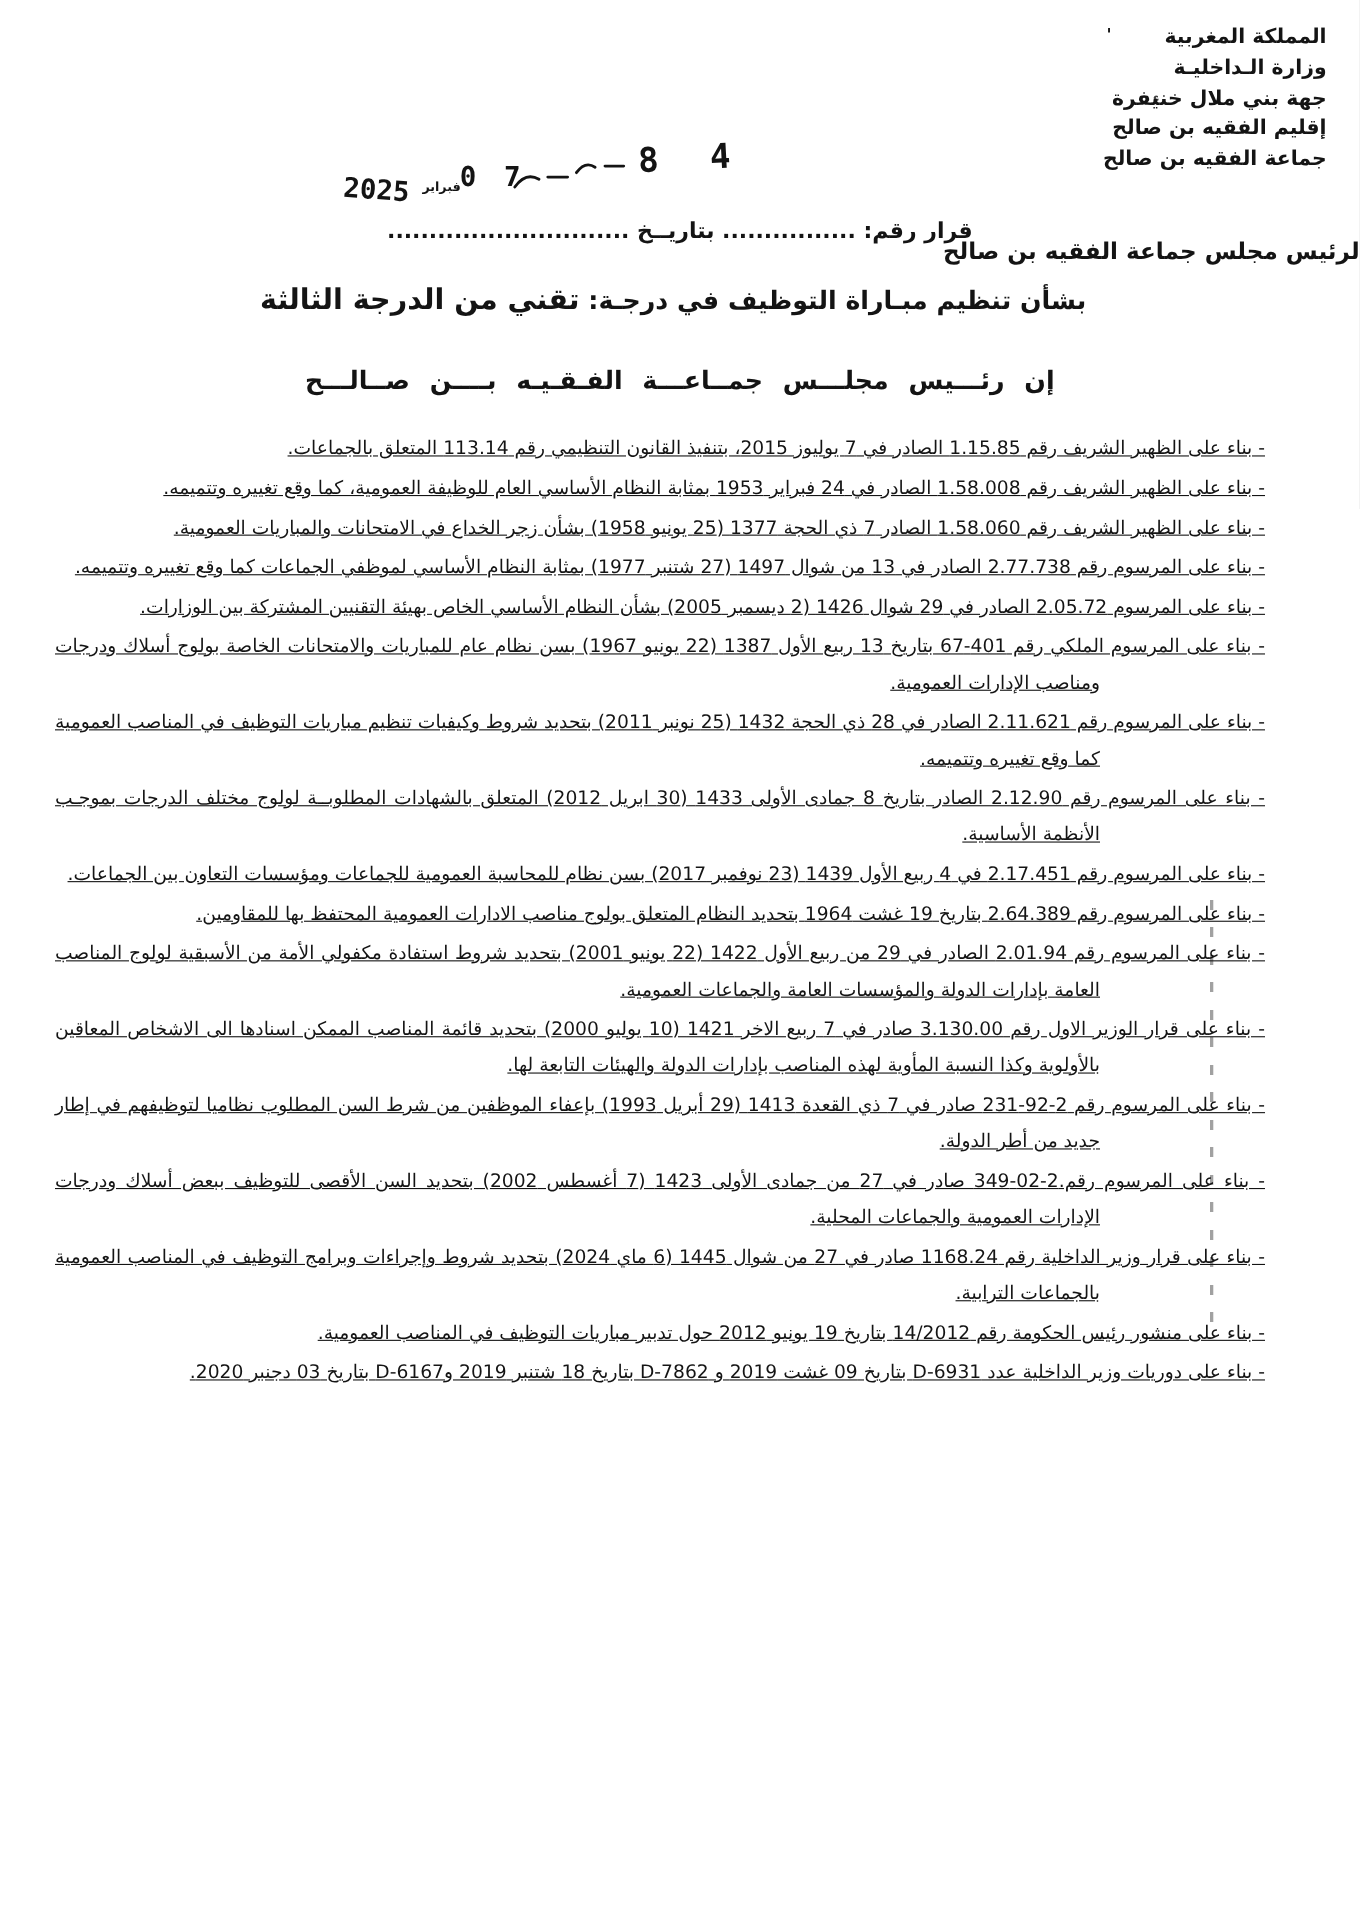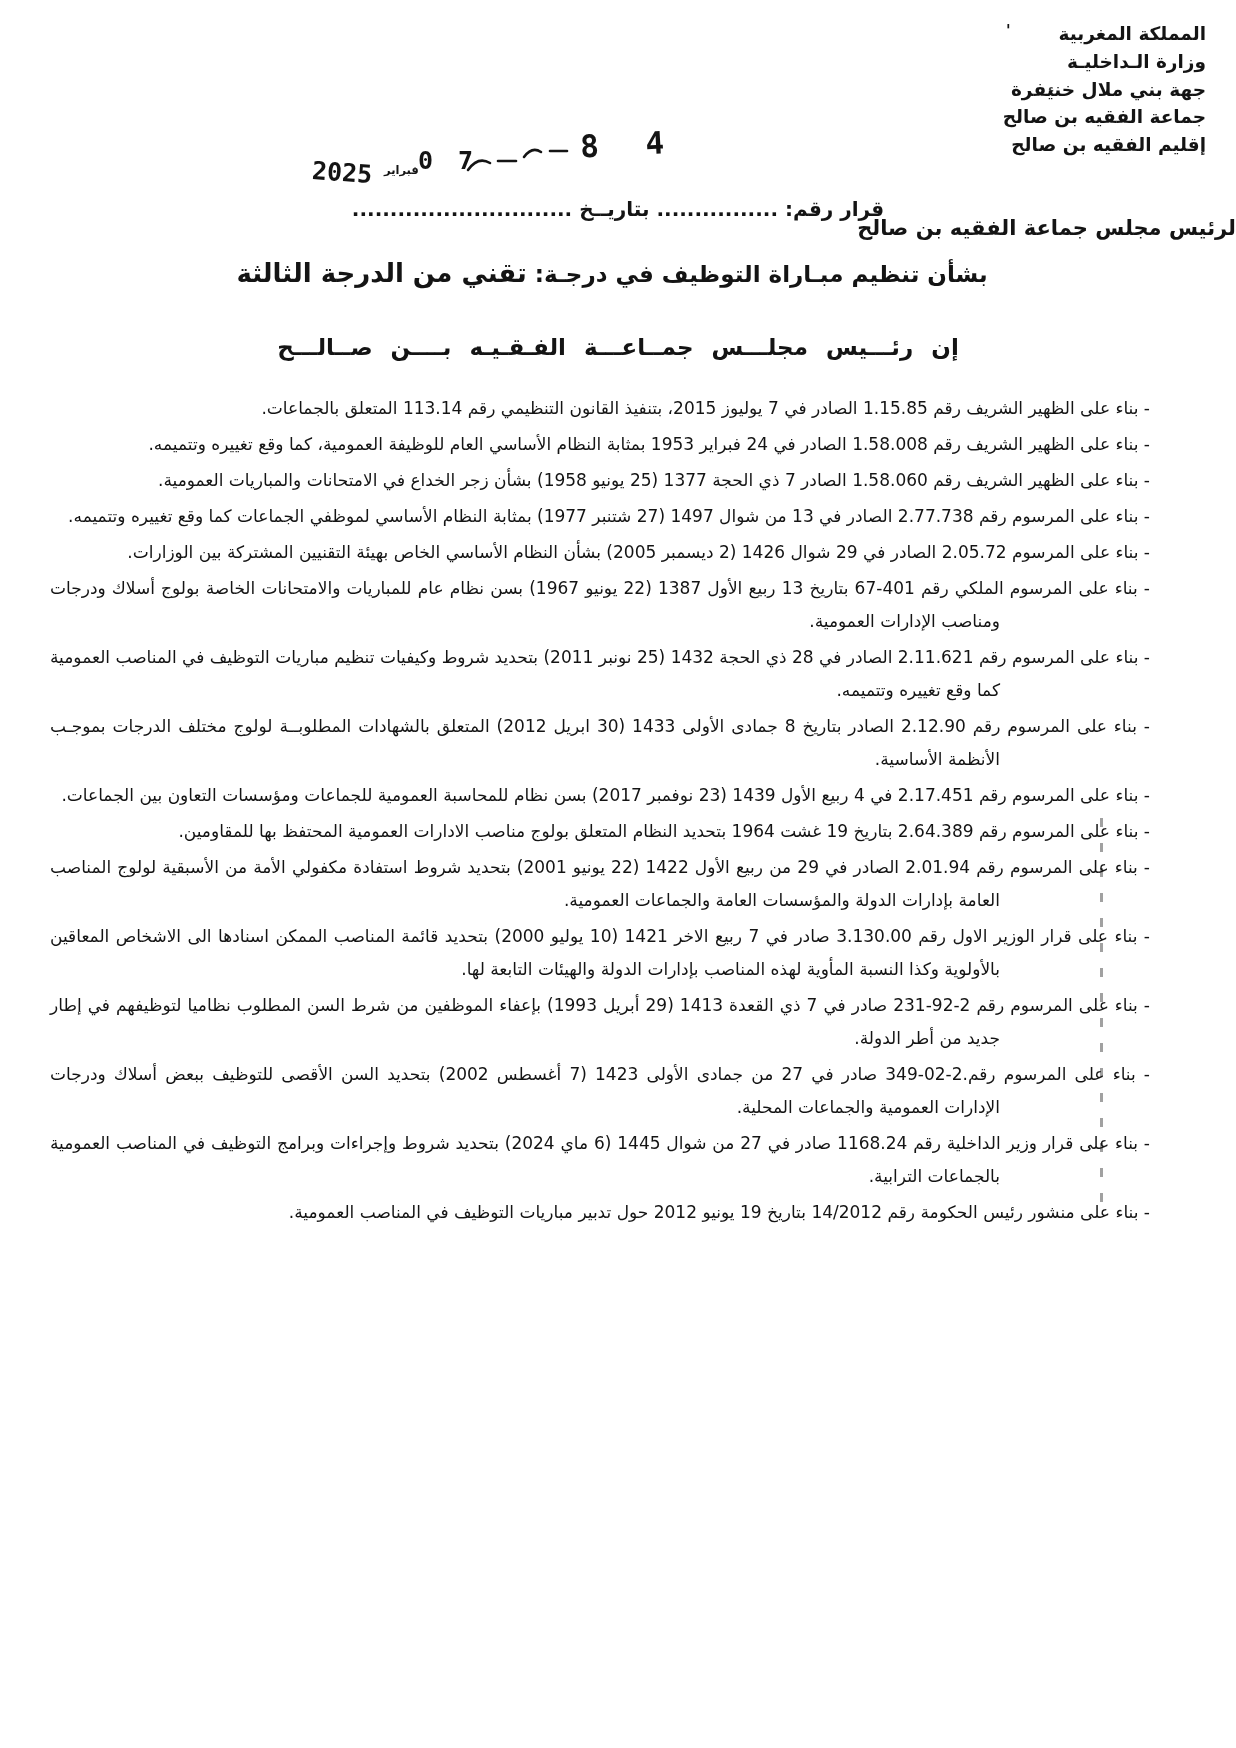--- a/index.html
+++ b/index.html
@@ -58,39 +58,39 @@
   }
 
   
   .considerations{
     position:absolute;top:392px;right:86px;left:46px;
     margin:0;padding:0;list-style:none;
     font-size:17px;line-height:33px;
     text-align:justify;text-justify:inter-word;
     font-weight:500;
   }
-  .considerations li{padding-right:150px;text-indent:-150px;margin:0 0 3px 4px;}
+  .considerations li{padding-right:150px;text-indent:-150px;margin:0 0 3px 4px;text-decoration:underline;}
 
   
   .scan-dashes{
     position:absolute;top:818px;left:1100px;width:3px;height:400px;
     background:repeating-linear-gradient(to bottom, rgba(20,20,20,.4) 0 9px, transparent 9px 25px);
   }
 </style>
 </head>
 <body>
 
 <div class="page">
 
   <div class="header-block">
       <div class="hdr-line">المملكة المغربية</div>
       <div class="hdr-line">وزارة الـداخليـة</div>
       <div class="hdr-line">جهة بني ملال خنيفرة</div>
+      <div class="hdr-line">إقليم الفقيه بن صالح</div>
       <div class="hdr-line">جماعة الفقيه بن صالح</div>
-      <div class="hdr-line">إقليم الفقيه بن صالح</div>
     </div>
 
   <span class="stray-top">'</span>
   <span class="stray-side">ء</span>
 
   <div class="decision-row">
     <span>قرار رقم:</span>
     <span class="dots">................</span>
     <span>بتاريــخ</span>
     <span class="dots">.............................</span>
@@ -127,17 +127,18 @@
       <li>- بناء على المرسوم رقم 2.11.621 الصادر في 28 ذي الحجة 1432 (25 نونبر 2011) بتحديد شروط وكيفيات تنظيم مباريات التوظيف في المناصب العمومية كما وقع تغييره وتتميمه.</li>
       <li>- بناء على المرسوم رقم 2.12.90 الصادر بتاريخ 8 جمادى الأولى 1433 (30 ابريل 2012) المتعلق بالشهادات المطلوبــة لولوج مختلف الدرجات بموجـب الأنظمة الأساسية.</li>
       <li>- بناء على المرسوم رقم 2.17.451 في 4 ربيع الأول 1439 (23 نوفمبر 2017) بسن نظام للمحاسبة العمومية للجماعات ومؤسسات التعاون بين الجماعات.</li>
       <li>- بناء على المرسوم رقم 2.64.389 بتاريخ 19 غشت 1964 بتحديد النظام المتعلق بولوج مناصب الادارات العمومية المحتفظ بها للمقاومين.</li>
       <li>- بناء على المرسوم رقم 2.01.94 الصادر في 29 من ربيع الأول 1422 (22 يونيو 2001) بتحديد شروط استفادة مكفولي الأمة من الأسبقية لولوج المناصب العامة بإدارات الدولة والمؤسسات العامة والجماعات العمومية.</li>
       <li>- بناء على قرار الوزير الاول رقم 3.130.00 صادر في 7 ربيع الاخر 1421 (10 يوليو 2000) بتحديد قائمة المناصب الممكن اسنادها الى الاشخاص المعاقين بالأولوية وكذا النسبة المأوية لهذه المناصب بإدارات الدولة والهيئات التابعة لها.</li>
       <li>- بناء على المرسوم رقم 2-92-231 صادر في 7 ذي القعدة 1413 (29 أبريل 1993) بإعفاء الموظفين من شرط السن المطلوب نظاميا لتوظيفهم في إطار جديد من أطر الدولة.</li>
       <li>- بناء على المرسوم رقم.2-02-349 صادر في 27 من جمادى الأولى 1423 (7 أغسطس 2002) بتحديد السن الأقصى للتوظيف ببعض أسلاك ودرجات الإدارات العمومية والجماعات المحلية.</li>
       <li>- بناء على قرار وزير الداخلية رقم 1168.24 صادر في 27 من شوال 1445 (6 ماي 2024) بتحديد شروط وإجراءات وبرامج التوظيف في المناصب العمومية بالجماعات الترابية.</li>
       <li>- بناء على منشور رئيس الحكومة رقم 14/2012 بتاريخ 19 يونيو 2012 حول تدبير مباريات التوظيف في المناصب العمومية.</li>
+      <li>- بناء على دوريات وزير الداخلية عدد D-6931 بتاريخ 09 غشت 2019 و D-7862 بتاريخ 18 شتنبر 2019 وD-6167 بتاريخ 03 دجنبر 2020.</li>
     </ul>
 
   <div class="scan-dashes"></div>
 
 </div>
 
 </body></html>

